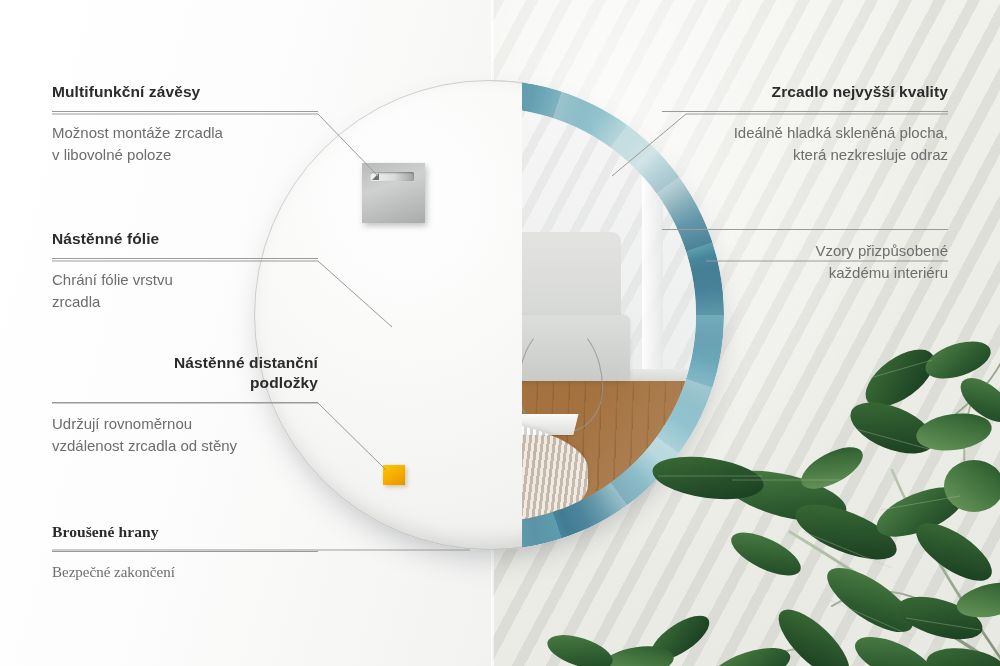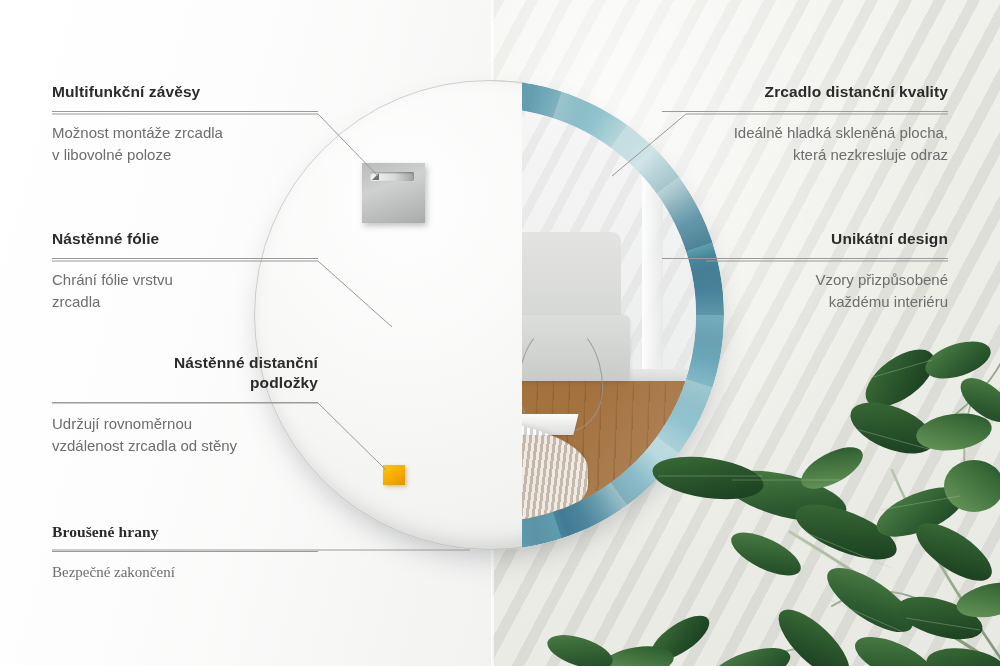--- a/index.html
+++ b/index.html
@@ -329,28 +329,27 @@
 vzdálenost zrcadla od stěny</p>
   </div>
 
   <div class="callout left-callout" style="left:52px;top:522px;width:266px;font-family:Liberation Serif, serif;">
     <h3>Broušené hrany</h3>
     <div class="rule"></div>
     <p>Bezpečné zakončení</p>
   </div>
 
   <div class="callout right-callout" style="right:52px;top:82px;width:286px;">
-    <h3>Zrcadlo distanční kvality</h3>
+    <h3>Zrcadlo nejvyšší kvality</h3>
     <div class="rule"></div>
     <p style="white-space: pre-line;">Ideálně hladká skleněná plocha,
 která nezkresluje odraz</p>
   </div>
 
   <div class="callout right-callout" style="right:52px;top:229px;width:286px;">
-    <h3>Unikátní design</h3>
     <div class="rule"></div>
     <p style="white-space: pre-line;">Vzory přizpůsobené
 každému interiéru</p>
   </div>
 
   <svg class="plant" viewBox="0 0 470 380">
     <defs>
       <linearGradient id="lf1" x1="0" y1="0" x2="1" y2="1">
         <stop offset="0%" stop-color="#3d6f38"></stop>
           <stop offset="55%" stop-color="#27512a"></stop>

